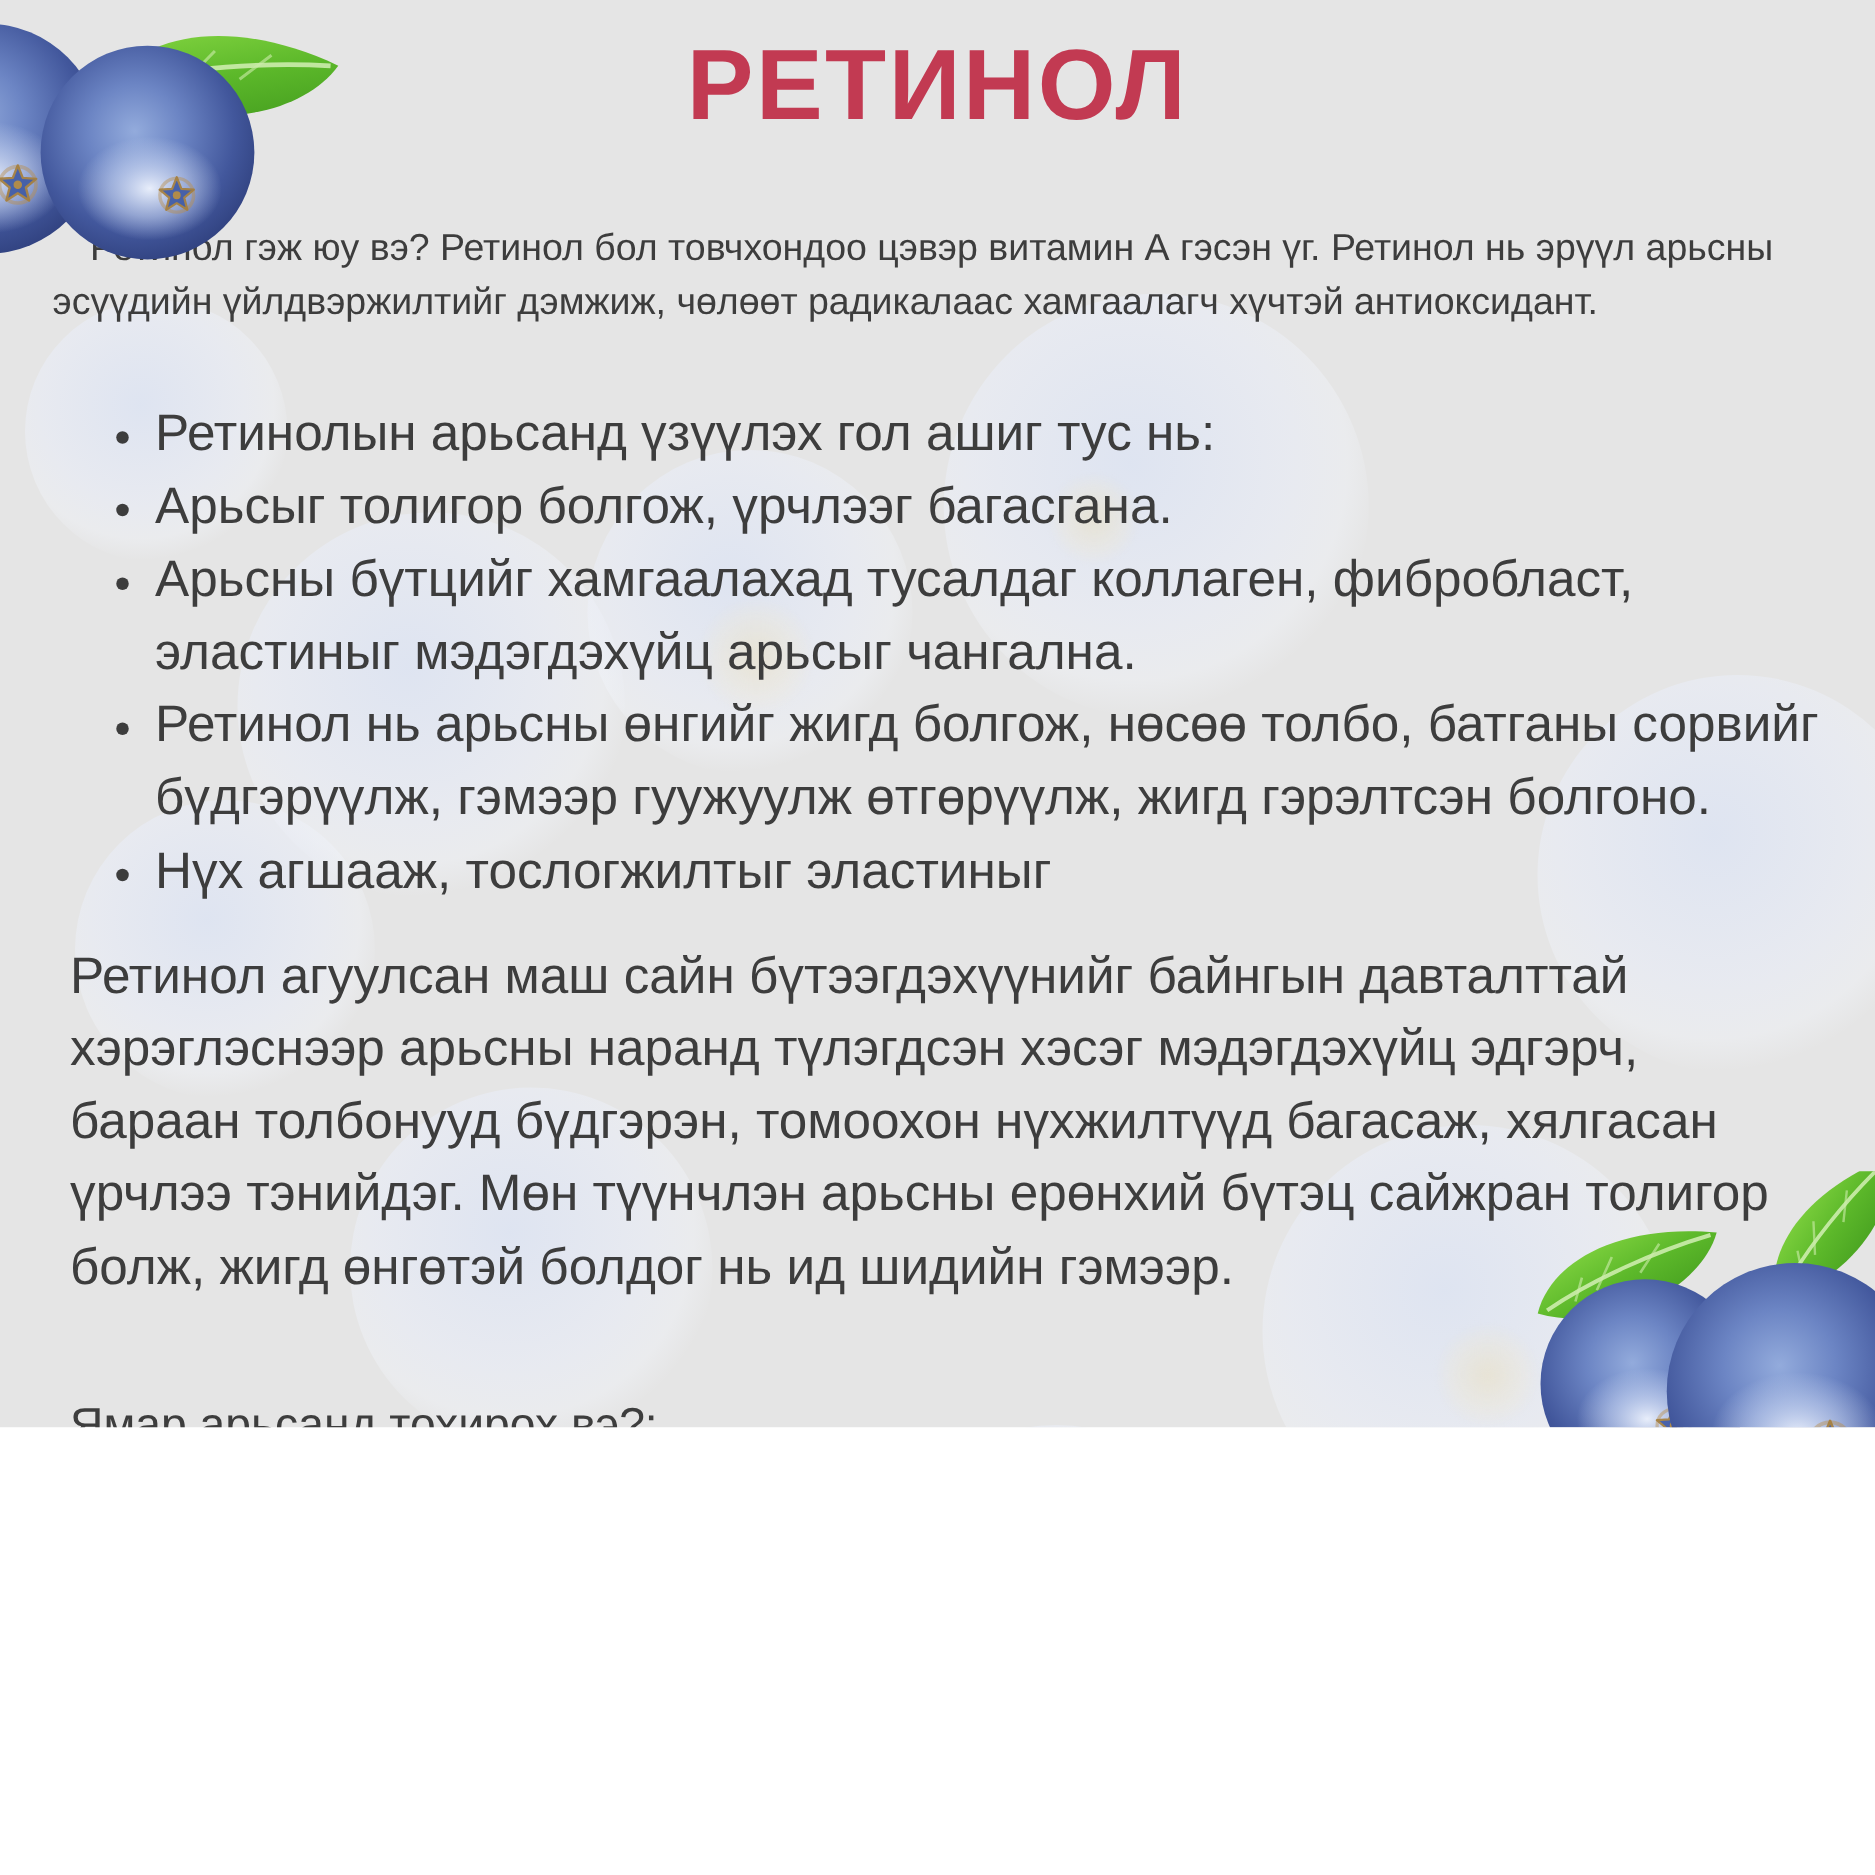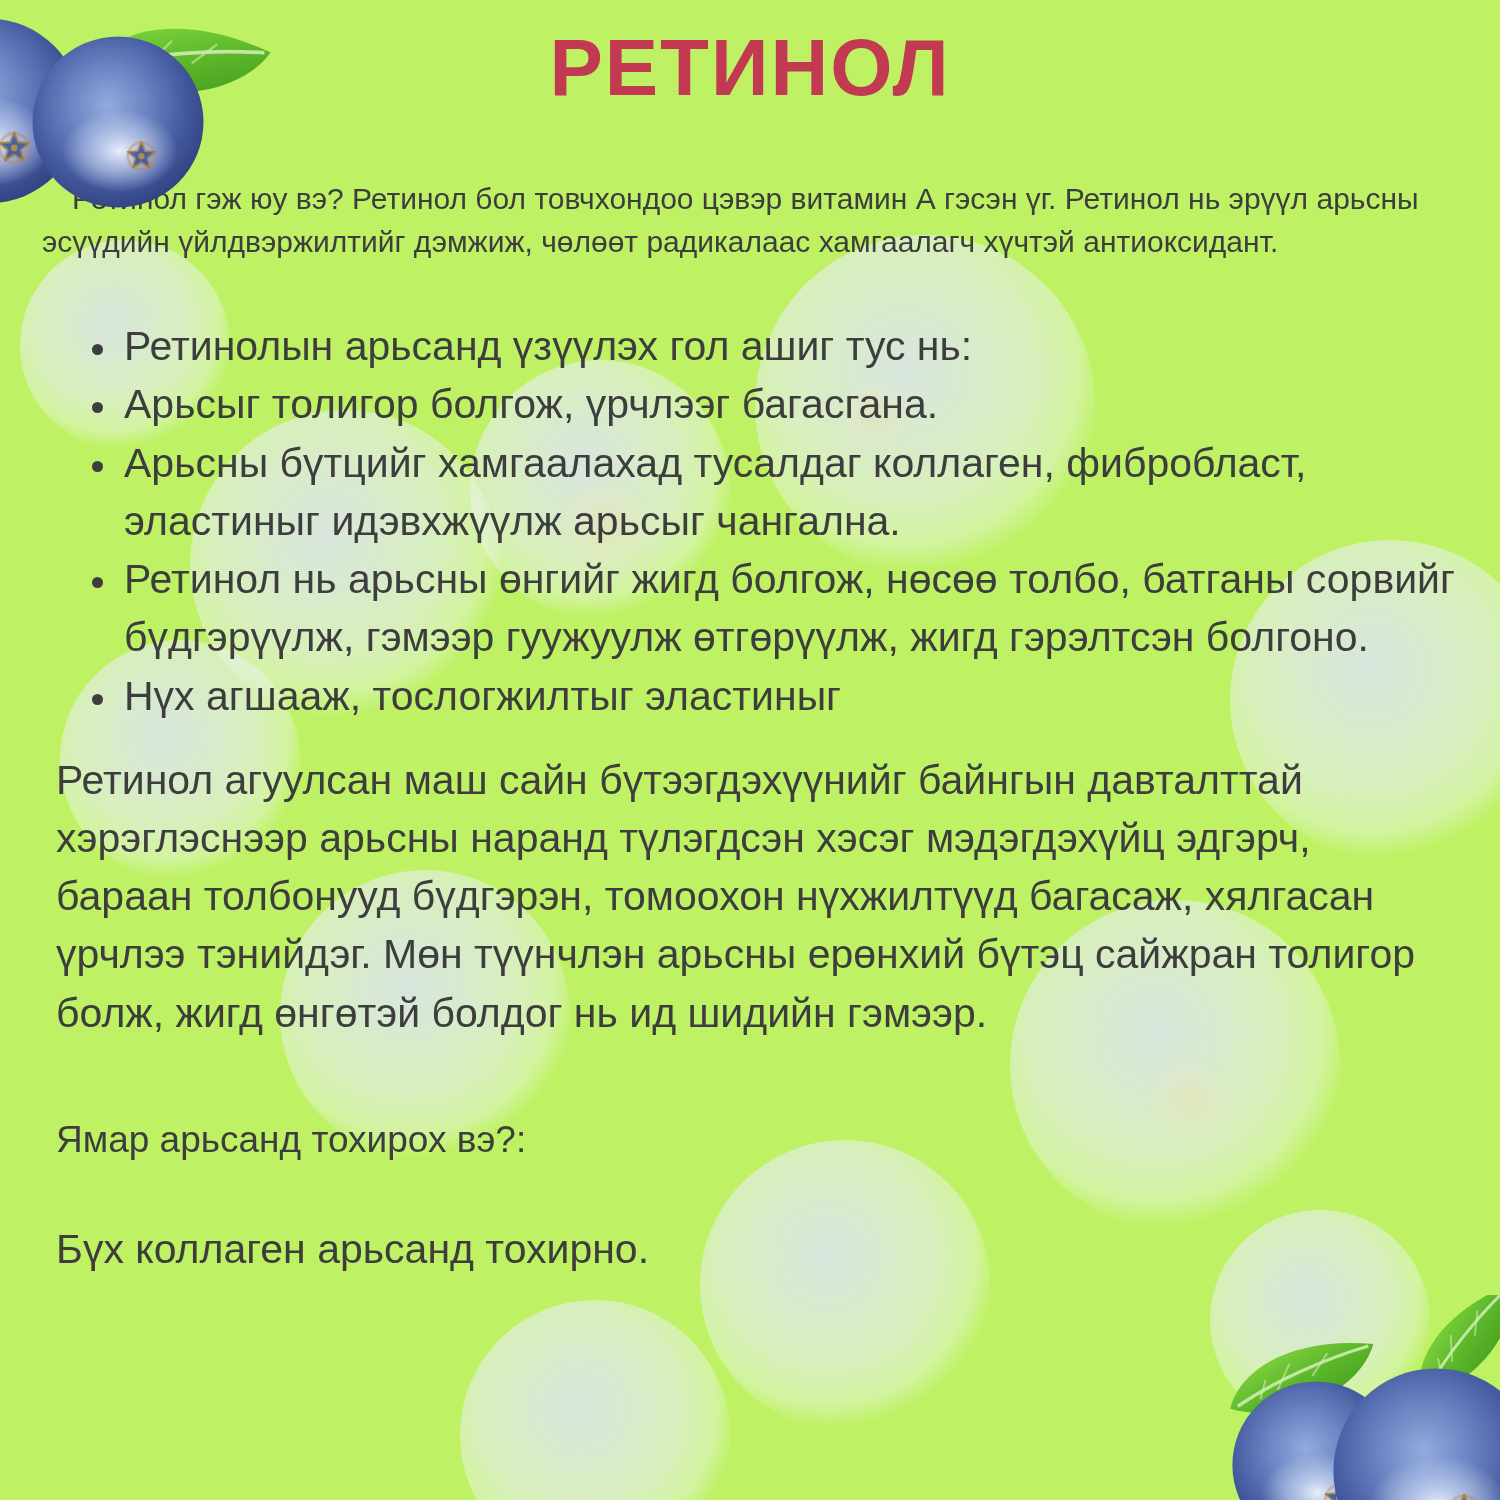--- a/index.html
+++ b/index.html
@@ -1,20 +1,20 @@
 <!DOCTYPE html>
 <html><head>
 <meta charset="utf-8">
 <style>
   html,body{margin:0;padding:0;background:#ffffff;}
   #canvas{
     position:relative;
-    width:1500px;height:1500px;
+    width:1500px;height:1142px;
     overflow:hidden;
-    background:#bef264;
+    background:#e5e5e5;
     font-family:"Liberation Sans","DejaVu Sans",sans-serif;
     color:#3d3d3d;
   }
   
   .wm{
     position:absolute;border-radius:50%;
     background:radial-gradient(circle at 44% 40%,
       rgba(221,228,243,0.85) 0%,
       rgba(233,237,248,0.60) 45%,
       rgba(242,245,251,0.40) 62%,
@@ -147,21 +147,21 @@
   </svg>
 
   <div class="content">
     <h1 class="title">РЕТИНОЛ</h1>
 
     <p class="intro">Ретинол гэж юу вэ? Ретинол бол товчхондоо цэвэр витамин А гэсэн үг. Ретинол нь эрүүл арьсны эсүүдийн үйлдвэржилтийг дэмжиж, чөлөөт радикалаас хамгаалагч хүчтэй антиоксидант.</p>
 
     <ul class="benefits">
       <li>Ретинолын арьсанд үзүүлэх гол ашиг тус нь:</li>
       <li>Арьсыг толигор болгож, үрчлээг багасгана.</li>
-      <li>Арьсны бүтцийг хамгаалахад тусалдаг коллаген, фибробласт, эластиныг идэвхжүүлж арьсыг чангална.</li>
+      <li>Арьсны бүтцийг хамгаалахад тусалдаг коллаген, фибробласт, эластиныг мэдэгдэхүйц арьсыг чангална.</li>
       <li>Ретинол нь арьсны өнгийг жигд болгож, нөсөө толбо, батганы сорвийг бүдгэрүүлж, гэмээр гуужуулж өтгөрүүлж, жигд гэрэлтсэн болгоно.</li>
       <li>Нүх агшааж, тослогжилтыг эластиныг</li>
     </ul>
 
     <p class="body-par">Ретинол агуулсан маш сайн бүтээгдэхүүнийг байнгын давталттай хэрэглэснээр арьсны наранд түлэгдсэн хэсэг мэдэгдэхүйц эдгэрч, бараан толбонууд бүдгэрэн, томоохон нүхжилтүүд багасаж, хялгасан үрчлээ тэнийдэг. Мөн түүнчлэн арьсны ерөнхий бүтэц сайжран толигор болж, жигд өнгөтэй болдог нь ид шидийн гэмээр.</p>
 
     <p class="question">Ямар арьсанд тохирох вэ?:</p>
 
     <p class="answer">Бүх коллаген арьсанд тохирно.</p>
   </div>

